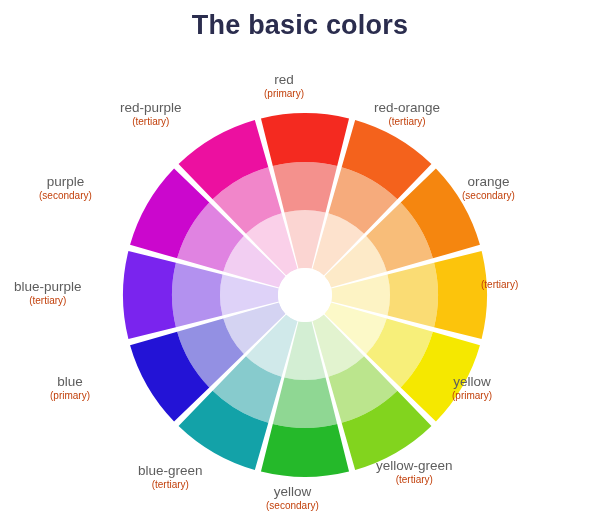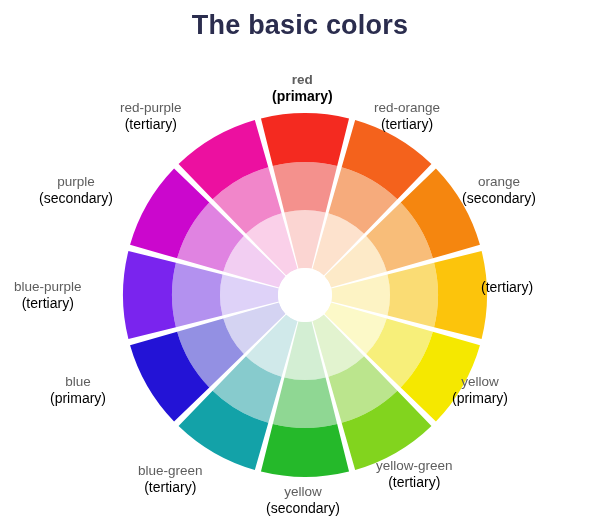--- a/index.html
+++ b/index.html
@@ -49,22 +49,22 @@
     line-height: 1.22;
     white-space: nowrap;
   }
   .label .name {
     display: block;
     font-size: 13.5px;
     color: #5d5d5d;
   }
   .label .kind {
     display: block;
-    font-size: 14px;
-    color: #000000;
+    font-size: 10px;
+    color: #c2410c;
   }
 </style>
 </head>
 <body>
 
 <div id="diagram">
 
   <div class="page-title">The basic colors</div>
 
   <div class="wheel-wrap">
@@ -105,21 +105,21 @@
           <path d="M 10.05 134.83 A 182 182 0 0 1 54.08 58.57 L 89.33 92.61 A 133 133 0 0 0 57.15 148.34 Z" fill="#cb07cd"></path>
           <path d="M 125.95 123.86 A 85 85 0 0 1 161.57 103.29 L 177.56 159.05 A 27 27 0 0 0 166.24 165.58 Z" fill="#fad0e9"></path>
           <path d="M 92.61 89.33 A 133 133 0 0 1 148.34 57.15 L 161.57 103.29 A 85 85 0 0 0 125.95 123.86 Z" fill="#f186ca"></path>
           <path d="M 58.57 54.08 A 182 182 0 0 1 134.83 10.05 L 148.34 57.15 A 133 133 0 0 0 92.61 89.33 Z" fill="#ec10a0"></path>
         </g>
       <circle cx="185" cy="185" r="27" fill="#ffffff"></circle>
     </svg>
   </div>
 
   <div id="wheel-labels">
-      <div class="label" style="left: 272px; top: 72px; font-weight: bold;">
+      <div class="label" style="left: 264px; top: 72px;">
         <span class="name">red</span>
         <span class="kind">(primary)</span>
       </div>
       <div class="label" style="left: 374px; top: 100px;">
         <span class="name">red-orange</span>
         <span class="kind">(tertiary)</span>
       </div>
       <div class="label" style="left: 462px; top: 174px;">
         <span class="name">orange</span>
         <span class="kind">(secondary)</span>

